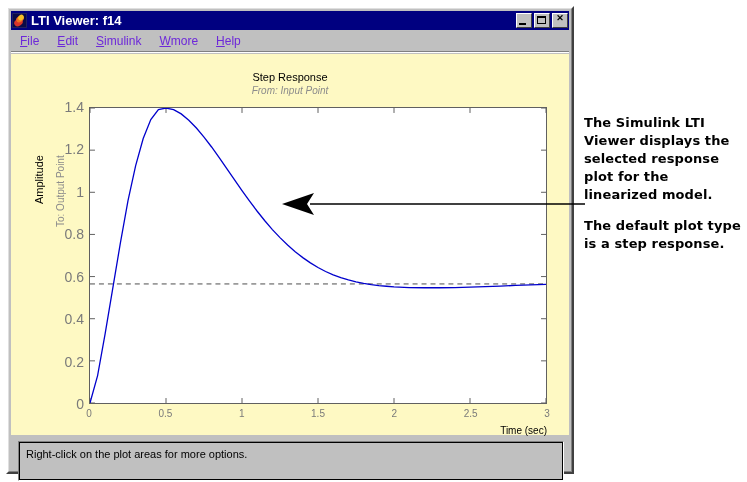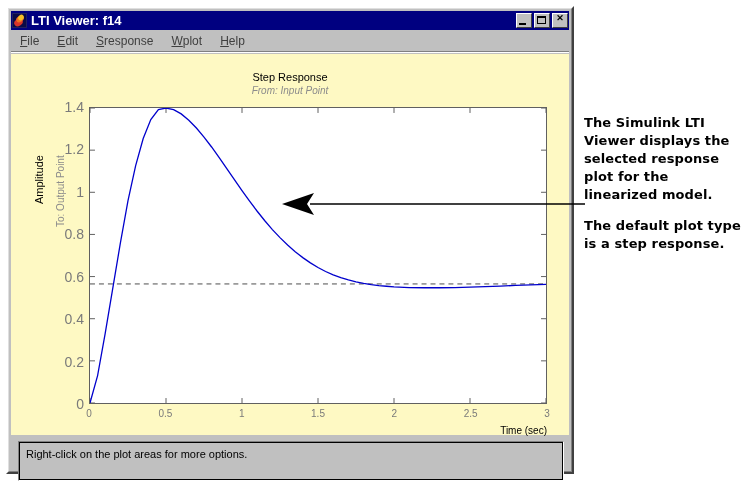--- a/index.html
+++ b/index.html
@@ -65,21 +65,21 @@
     font-family:"Liberation Sans", sans-serif;
   }
   .gl-min{left:2px;bottom:2px;width:7px;height:2px;background:#000;}
   .gl-max{left:2px;top:2px;width:9px;height:8px;border:1px solid #000;border-top-width:2px;box-sizing:border-box;}
   .gl-close{left:0;top:0;width:100%;text-align:center;line-height:13px;font-size:10px;font-weight:bold;}
 
   
   #menu-bar{
     position:absolute;left:3px;top:24px;right:3px;height:18px;
     display:flex;align-items:center;
-    font-size:12px;color:#404040;
+    font-size:12px;color:#6d28d9;
   }
   .menu-item{
     padding:1px 9px 1px 9px;cursor:default;white-space:nowrap;
     line-height:15px;
   }
   .menu-item .mn{text-decoration:underline;}
   #menu-sep{
     position:absolute;left:3px;top:43px;right:3px;height:2px;
     border-top:1px solid #808080;border-bottom:1px solid #ffffff;
     box-sizing:border-box;
@@ -185,22 +185,22 @@
       </div>
       <div class="win-btn">
         <span class="gl gl-close">✕</span>
       </div>
     </div>
   </div>
 
   <div id="menu-bar">
     <div class="menu-item"><span class="mn">F</span><span>ile</span></div>
     <div class="menu-item"><span class="mn">E</span><span>dit</span></div>
-    <div class="menu-item"><span class="mn">S</span><span>response</span></div>
-    <div class="menu-item"><span class="mn">W</span><span>plot</span></div>
+    <div class="menu-item"><span class="mn">S</span><span>imulink</span></div>
+    <div class="menu-item"><span class="mn">W</span><span>more</span></div>
     <div class="menu-item"><span class="mn">H</span><span>elp</span></div>
   </div>
   <div id="menu-sep"></div>
 
   <div id="figure-area">
     <div id="plot-title">Step Response</div>
     <div id="plot-subtitle">From: Input Point</div>
 
     <div id="ylabel-amplitude">Amplitude</div>
     <div id="ylabel-output">To: Output Point</div>

